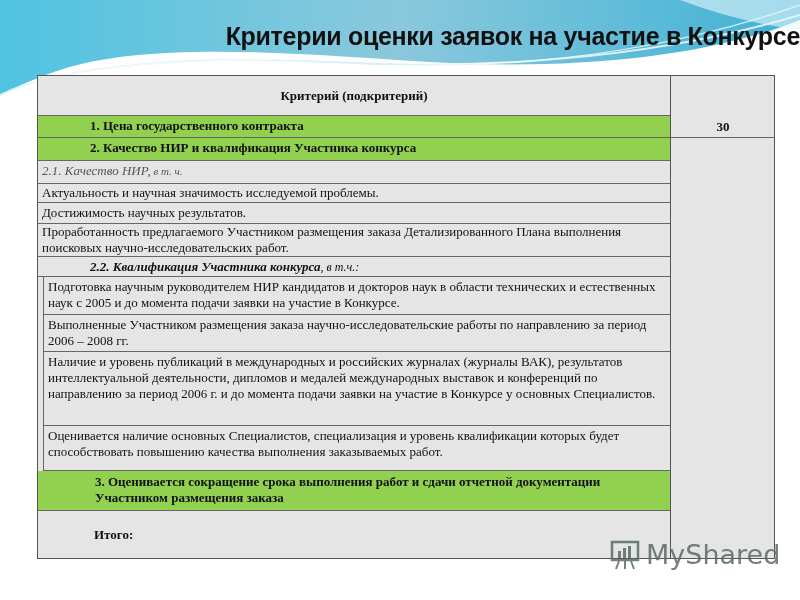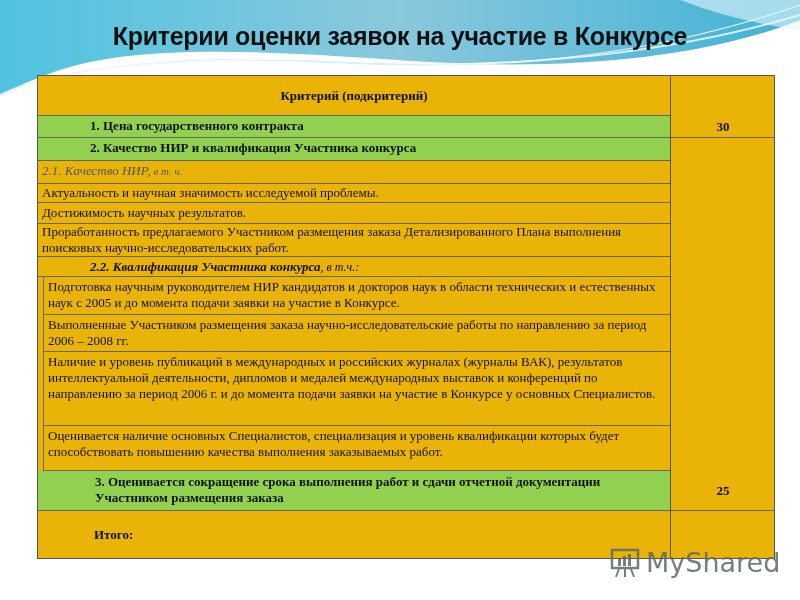--- a/index.html
+++ b/index.html
@@ -3,37 +3,37 @@
 <meta charset="utf-8">
 <style>
   html, body { margin:0; padding:0; }
   body {
     width:800px; height:600px; position:relative; overflow:hidden;
     background:#ffffff;
     font-family:"Liberation Serif","DejaVu Serif",serif;
   }
   .bg-swirl { position:absolute; left:0; top:0; width:800px; height:600px; z-index:0; }
   .title {
-    position:absolute; left:0; top:22px; width:800px; text-align:center;
+    position:absolute; left:0; top:22px; width:800px; text-align:right;
     font-family:"Liberation Sans","DejaVu Sans",sans-serif;
     font-weight:bold; font-size:25px; color:#111; letter-spacing:-0.3px; z-index:2;
   }
-  .tbl { position:absolute; left:37px; top:75px; width:738px; height:484px; z-index:2; background:#eab308; border:1.5px solid #555; box-sizing:border-box; }
+  .tbl { position:absolute; left:37px; top:75px; width:738px; height:484px; z-index:2; background:#e5e5e5; border:1.5px solid #555; box-sizing:border-box; }
   .crit-col { position:absolute; left:0; top:0; width:632px; }
   .score-col { position:absolute; left:632px; top:0; width:104px; border-left:1.5px solid #555; height:100%; }
   .row { position:absolute; left:0; width:632px; box-sizing:border-box; border-bottom:1.2px solid #666; font-size:13px; color:#111; line-height:16px; }
   .row.green { background:#92d050; }
   .row.bold { font-weight:bold;padding-left:48px; }
   .row .txt { padding:2px 4px; }
   .row.sub { left:5px; width:627px; border-left:1.2px solid #666; }
   .row.italic { font-style:italic; }
   .hdr { display:flex; align-items:center; justify-content:center; font-weight:bold; font-size:13px; }
   .score { position:absolute; left:0; width:104px; box-sizing:border-box; display:flex; align-items:center; justify-content:center; font-weight:bold; font-size:13px; border-bottom:1.2px solid #666; color:#111; }
   .muted { color:#555; }
-  .watermark { position:absolute; left:608px; top:537px; z-index:3; display:flex; align-items:center; gap:4px; font-family:"DejaVu Sans","Liberation Sans",sans-serif; font-size:27px; color:#5b6b66; opacity:0.85;margin-top:8px; }
+  .watermark { position:absolute; left:608px; top:537px; z-index:3; display:flex; align-items:center; gap:4px; font-family:"DejaVu Sans","Liberation Sans",sans-serif; font-size:27px; color:#5b6b66; opacity:0.85; }
 </style>
 </head>
 <body>
 
 <svg class="bg-swirl" viewBox="0 0 800 600" preserveAspectRatio="none">
   <defs>
     <linearGradient id="sky" x1="0" y1="0" x2="1" y2="0">
       <stop offset="0" stop-color="#4fc3e0"></stop>
       <stop offset="0.5" stop-color="#8ac8dc"></stop>
       <stop offset="1" stop-color="#3fb2d6"></stop>
@@ -87,21 +87,20 @@
     <div class="row green bold" style="top:395px;height:40px;">
       <div class="txt" style="padding-left:9px;padding-top:3px">3. Оценивается сокращение срока выполнения работ и сдачи отчетной документации Участником размещения заказа</div>
     </div>
     <div class="row bold" style="top:435px;height:47px;border-bottom:none;display:flex;align-items:center;">
       <div class="txt" style="padding-left:8px">Итого:</div>
     </div>
   </div>
 
   <div class="score-col">
     <div class="score" style="top:40px;height:22px;">30</div>
-    <div class="score" style="top:395px;height:40px;">25</div>
   </div>
 </div>
 
 <div class="watermark">
   <svg width="34" height="34" viewBox="0 0 34 34">
     <rect x="4" y="5" width="26" height="18" fill="none" stroke="#5b6b66" stroke-width="2.5"></rect>
     <rect x="10" y="14" width="3" height="7" fill="#5b6b66"></rect>
     <rect x="15" y="11" width="3" height="10" fill="#5b6b66"></rect>
     <rect x="20" y="9" width="3" height="12" fill="#5b6b66"></rect>
     <line x1="11" y1="24" x2="8" y2="32" stroke="#5b6b66" stroke-width="2"></line>

